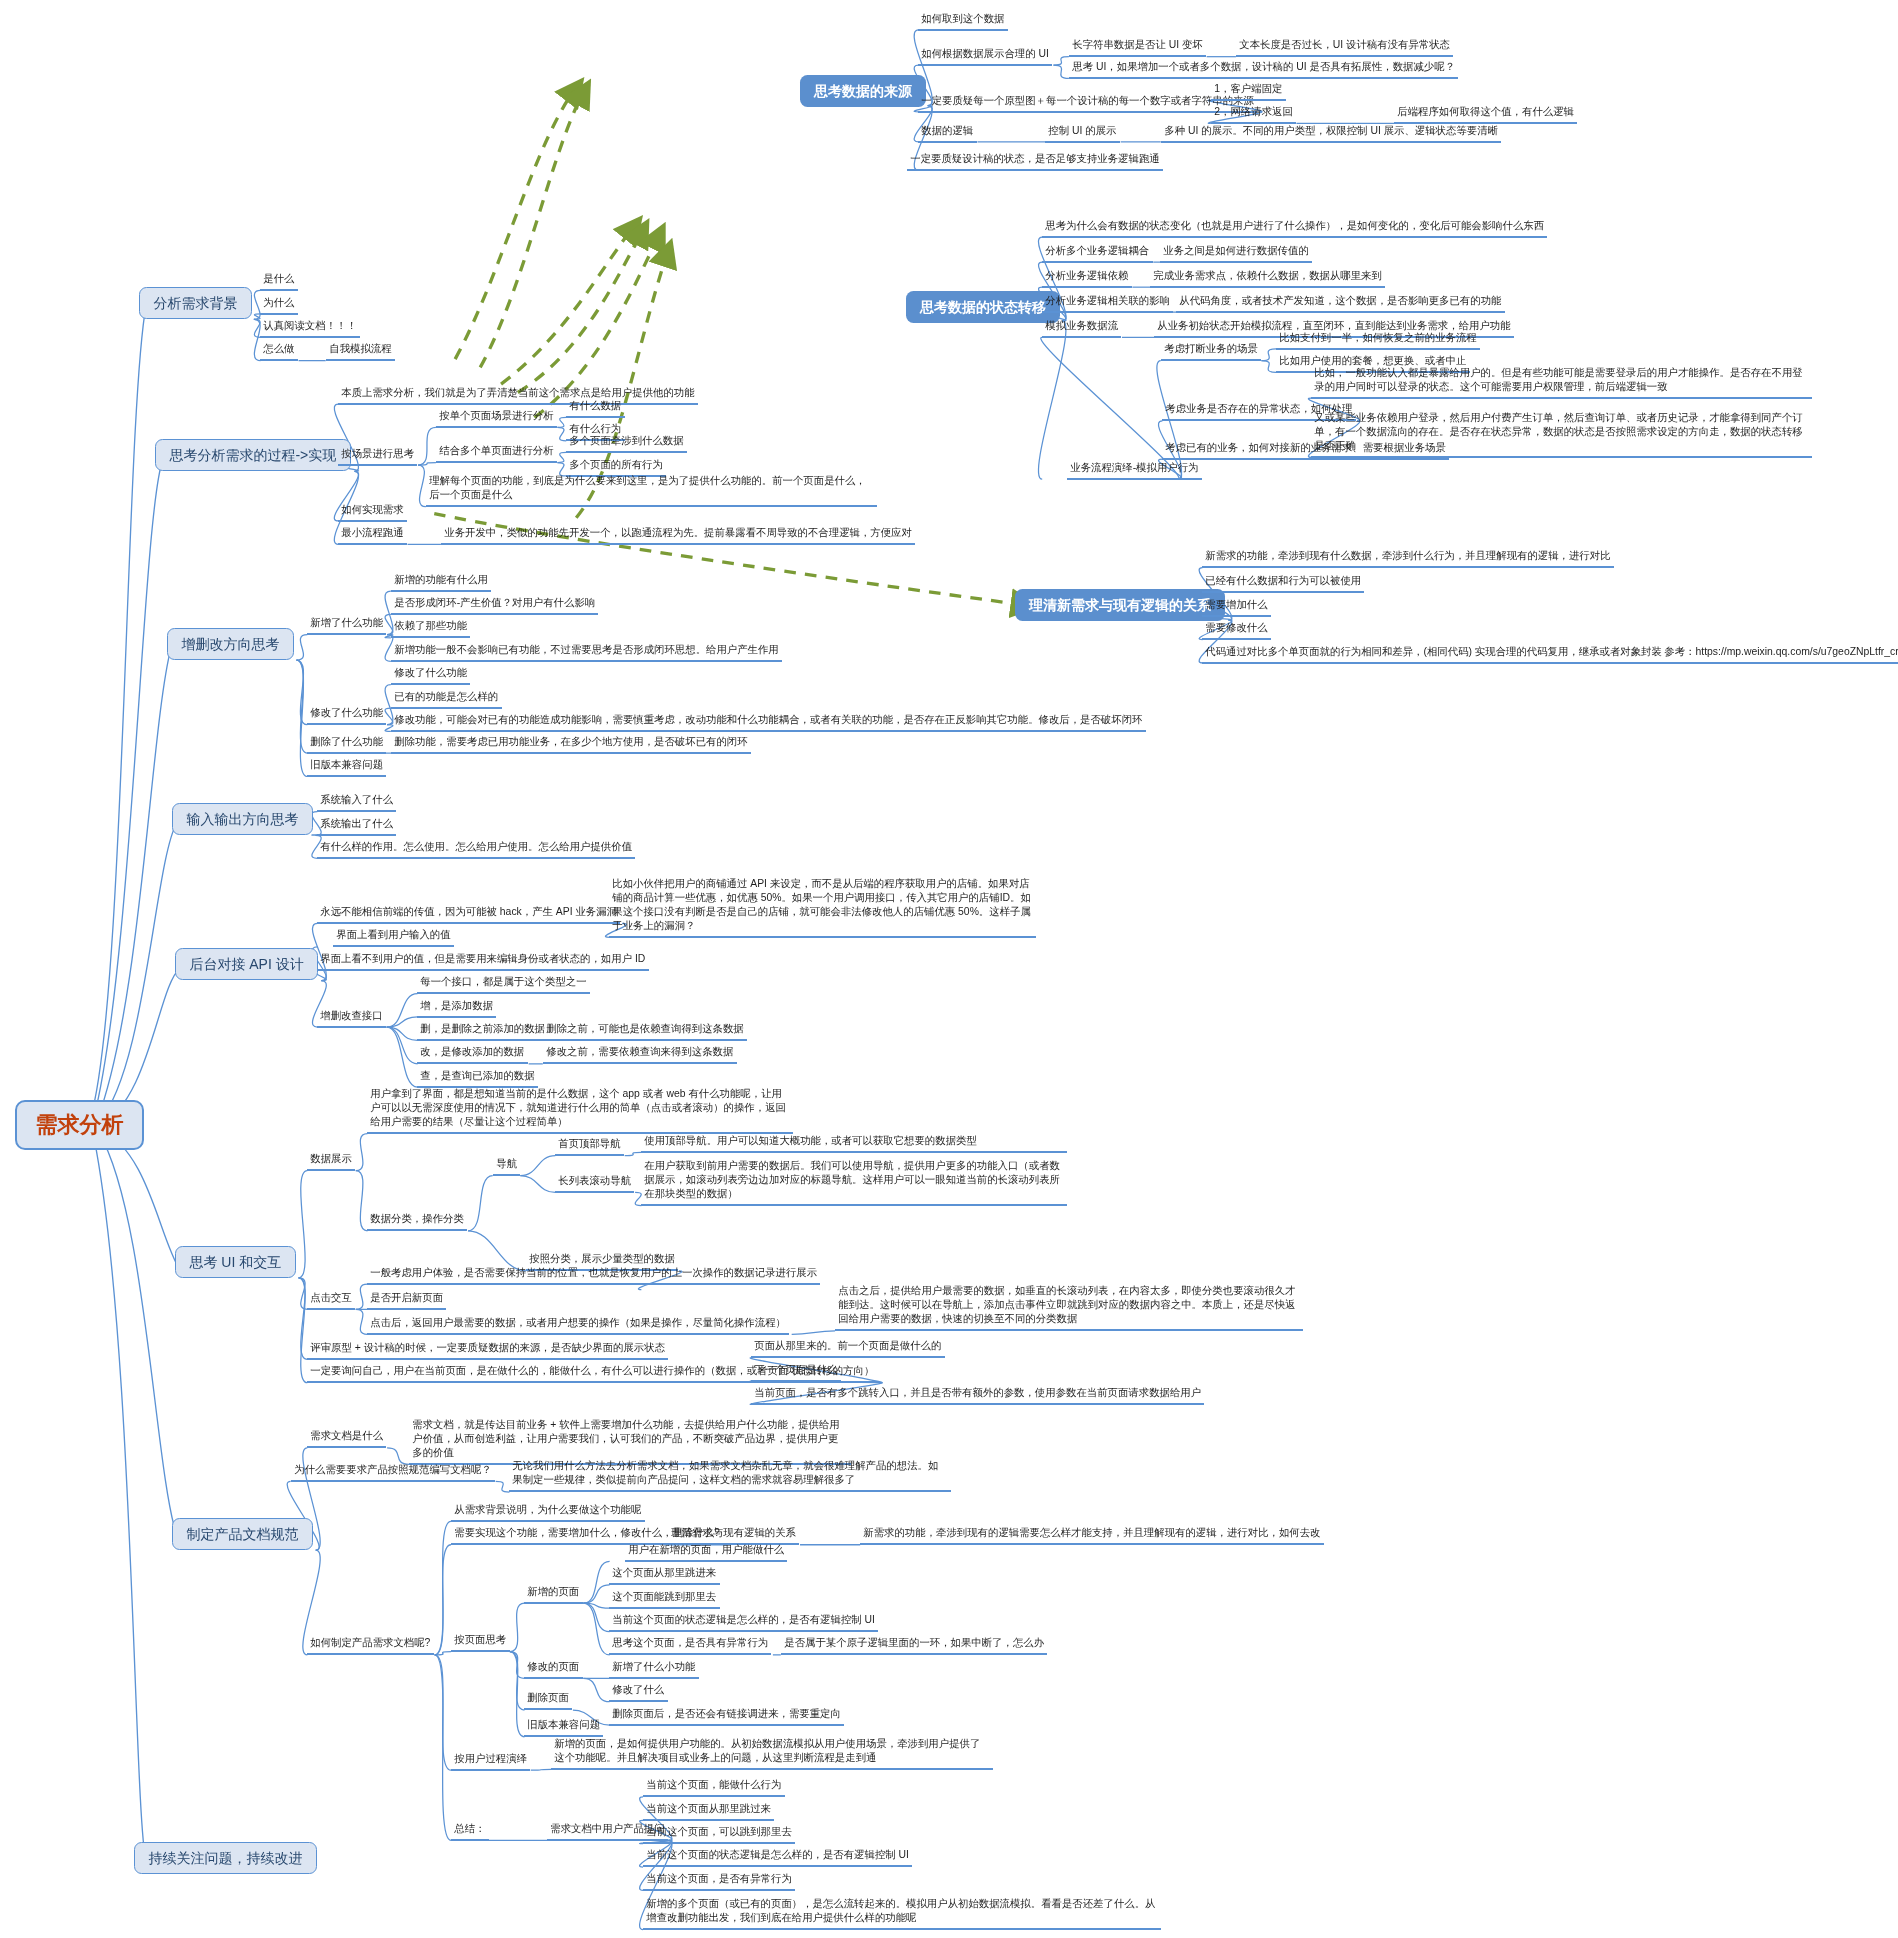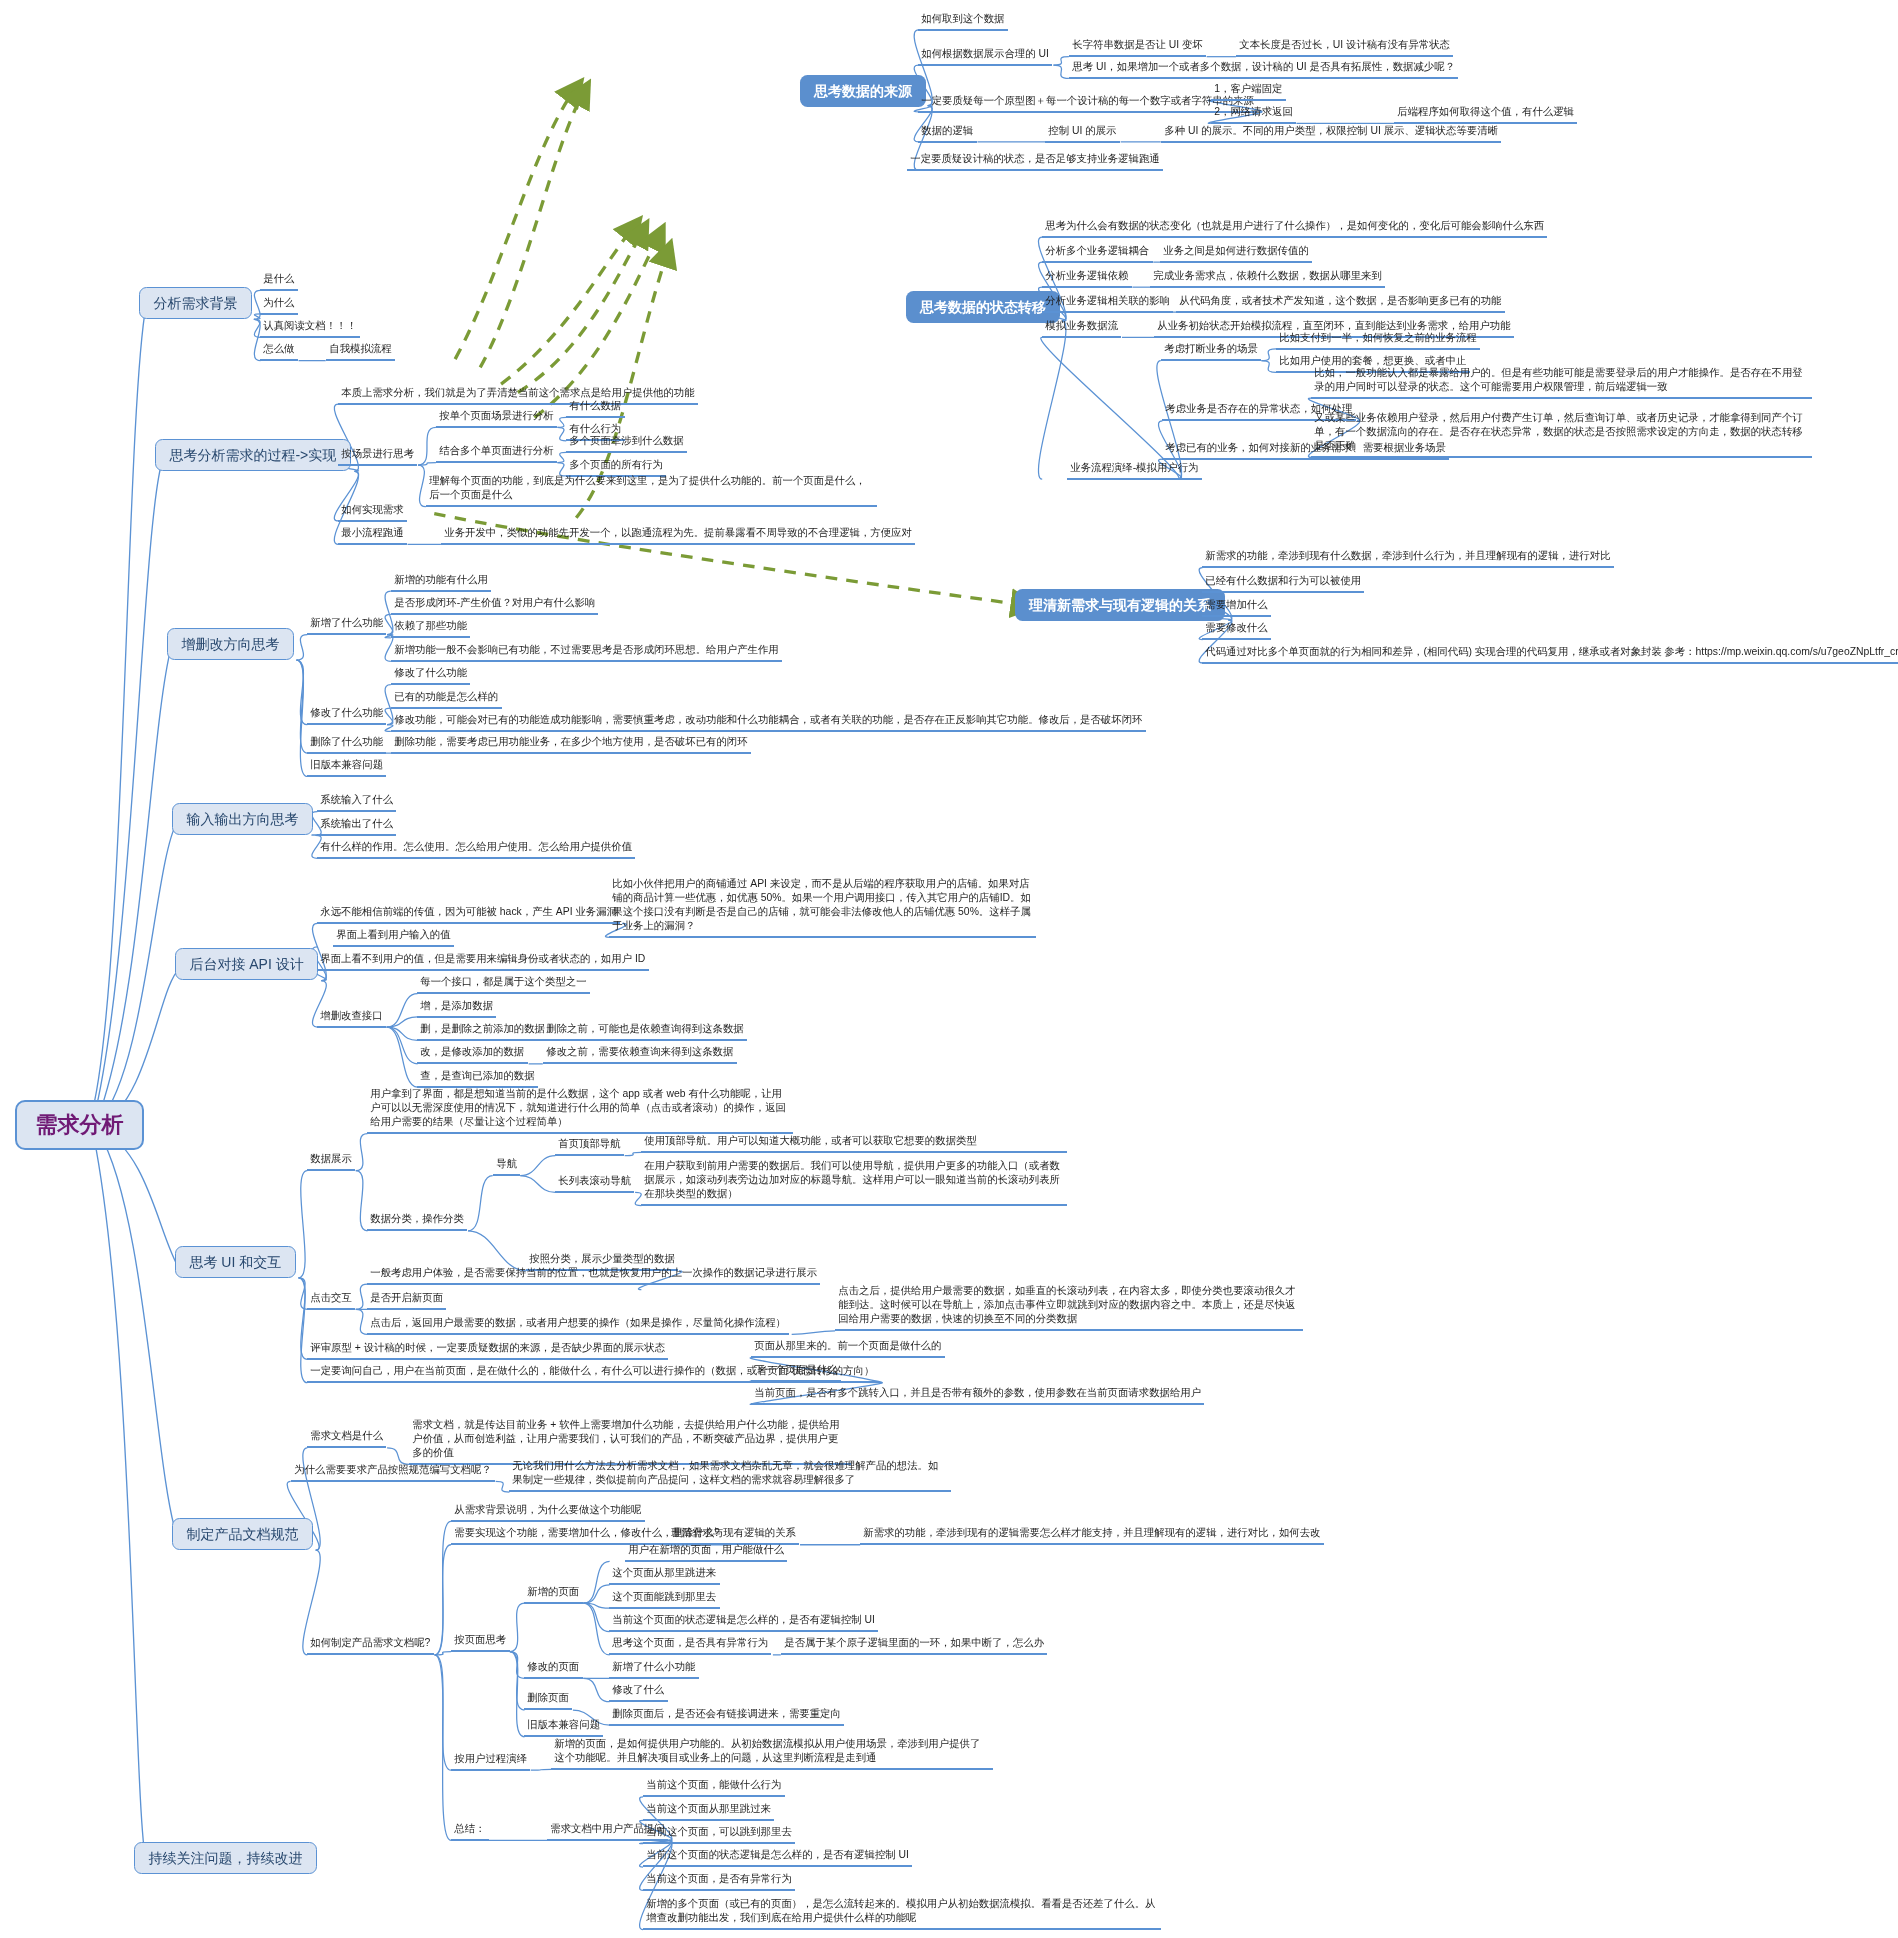--- a/index.html
+++ b/index.html
@@ -5,21 +5,21 @@
   html,body{margin:0;padding:0;background:#ffffff;}
   body{font-family:"Liberation Sans","DejaVu Sans",sans-serif;color:#1a1a1a;}
   #canvas{position:relative;width:1899px;height:1939px;background:#fff;overflow:hidden;}
   svg#links{position:absolute;left:0;top:0;width:1899px;height:1939px;pointer-events:none;}
 
   
   .node{position:absolute;box-sizing:border-box;}
 
   .root{
     background:#dce5f2;border:2.5px solid #5b92d4;border-radius:10px;
-    color:#701a75;font-size:22px;font-weight:bold;
+    color:#c2410c;font-size:22px;font-weight:bold;
     padding:10px 18.4px;white-space:nowrap;line-height:1.2;
   }
   .lvl1{
     background:#dce5f2;border:1.7px solid #5b92d4;border-radius:7.5px;
     color:#28486e;font-size:14px;
     padding:6.7px 13.4px;white-space:nowrap;line-height:1.2;
   }
   .hub{
     background:#5b8fce;border:none;border-radius:7.5px;
     color:#ffffff;font-size:14px;font-weight:bold;

